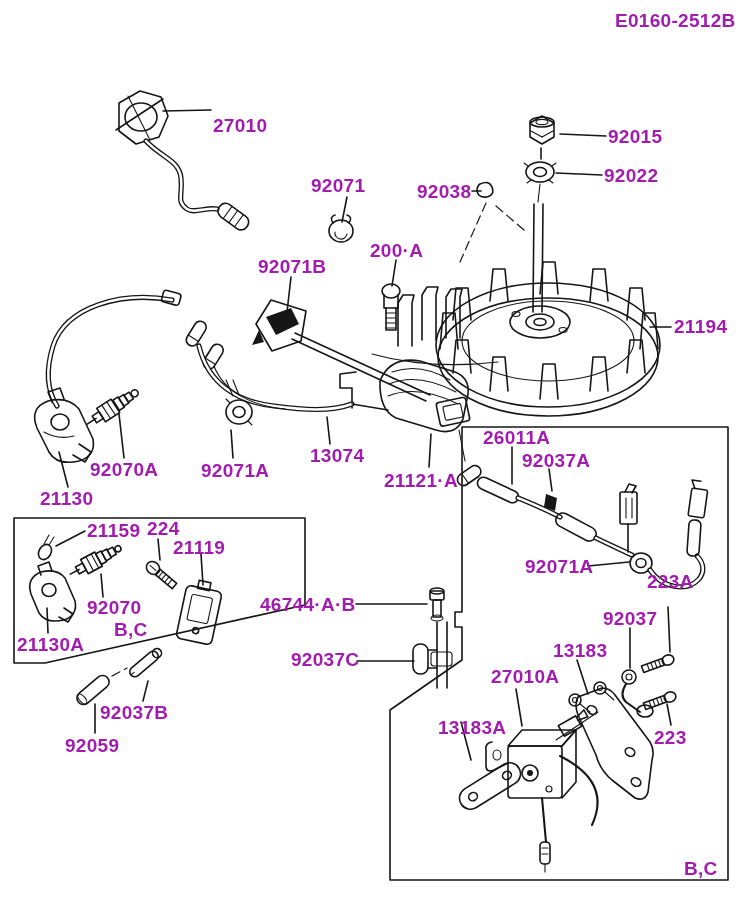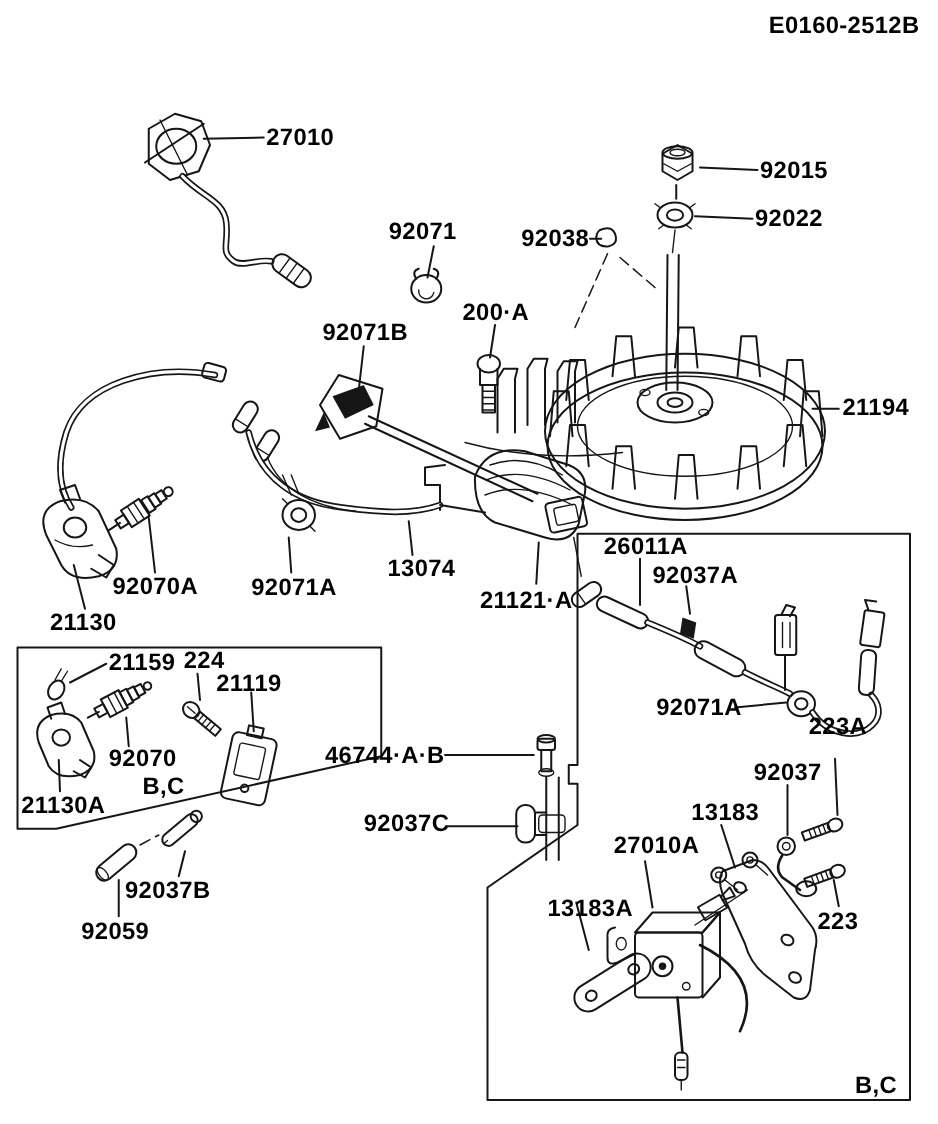--- a/index.html
+++ b/index.html
@@ -1,18 +1,18 @@
 <!DOCTYPE html>
 <html><head>
 <meta charset="utf-8">
 <style>
   html,body{margin:0;padding:0;background:#ffffff;}
   .canvas{position:relative;width:750px;height:899px;background:#fff;overflow:hidden;
           font-family:"Liberation Sans",sans-serif;}
-  .lbl{position:absolute;font-weight:700;font-size:19px;color:#000000;letter-spacing:.3px;
+  .lbl{position:absolute;font-weight:700;font-size:19px;color:#a21caf;letter-spacing:.3px;
        white-space:nowrap;line-height:1;}
   .watermark{position:absolute;left:181px;top:421px;font-size:31px;font-weight:700;
        color:#cbcbcb;opacity:.85;letter-spacing:1.2px;white-space:nowrap;}
   svg.art{position:absolute;left:0;top:0;}
   svg.art path,svg.art line,svg.art ellipse,svg.art circle,svg.art rect,svg.art polyline,svg.art polygon{
        fill:none;stroke:#161616;stroke-width:1.6;stroke-linecap:round;stroke-linejoin:round;}
   svg.art .thin{stroke-width:1.1;}
   svg.art .ldr{stroke-width:1.25;}
   svg.art .thick{stroke-width:2.1;}
   svg.art .w5{stroke-width:5.2;}
@@ -370,21 +370,21 @@
       <line x1="103" y1="597" x2="101" y2="574"></line>
       <line x1="48" y1="633" x2="47" y2="608"></line>
       <line x1="143" y1="701" x2="148" y2="681"></line>
       <line x1="95" y1="733" x2="95" y2="704"></line>
     </g>
   </svg>
 
 
   <div class="lbl" style="left:615px;top:11px">E0160-2512B</div>
 
-  <div class="lbl" style="left:213px;top:101px">27010</div>
+  <div class="lbl" style="left:213px;top:116px">27010</div>
   <div class="lbl" style="left:608px;top:127px">92015</div>
   <div class="lbl" style="left:604px;top:166px">92022</div>
   <div class="lbl" style="left:311px;top:176px">92071</div>
   <div class="lbl" style="left:417px;top:182px">92038</div>
   <div class="lbl" style="left:370px;top:241px">200·A</div>
   <div class="lbl" style="left:258px;top:257px">92071B</div>
   <div class="lbl" style="left:674px;top:317px">21194</div>
   <div class="lbl" style="left:90px;top:460px">92070A</div>
   <div class="lbl" style="left:40px;top:489px">21130</div>
   <div class="lbl" style="left:201px;top:461px">92071A</div>

